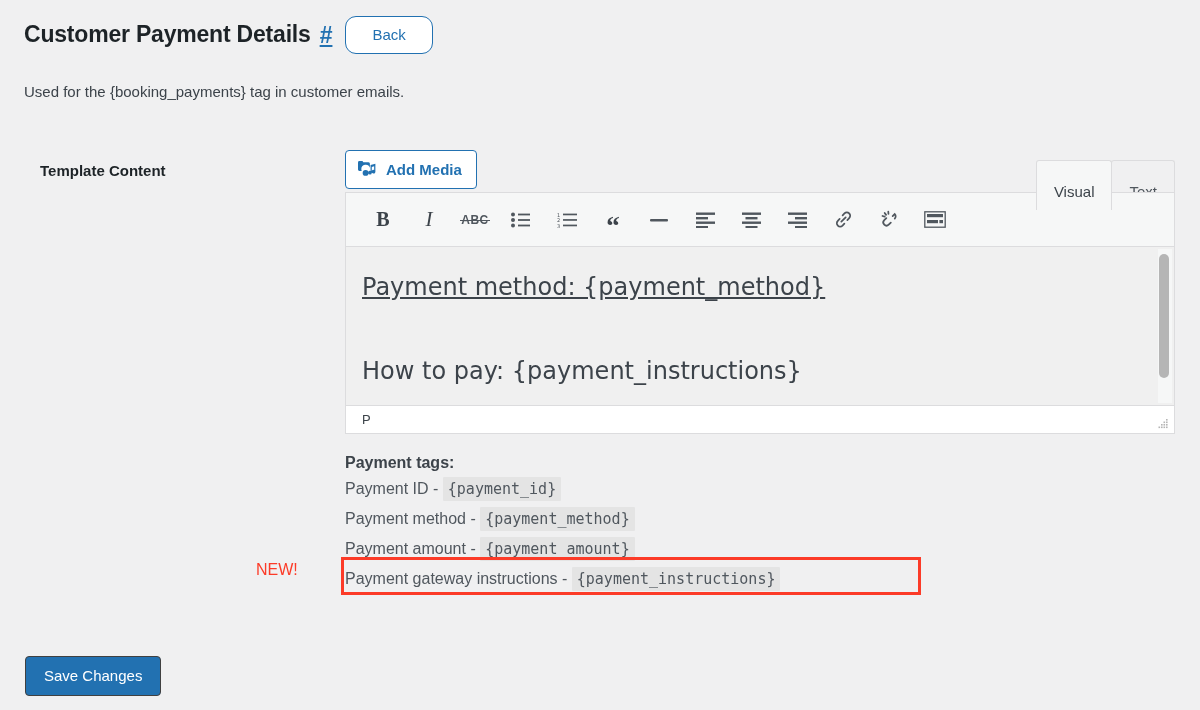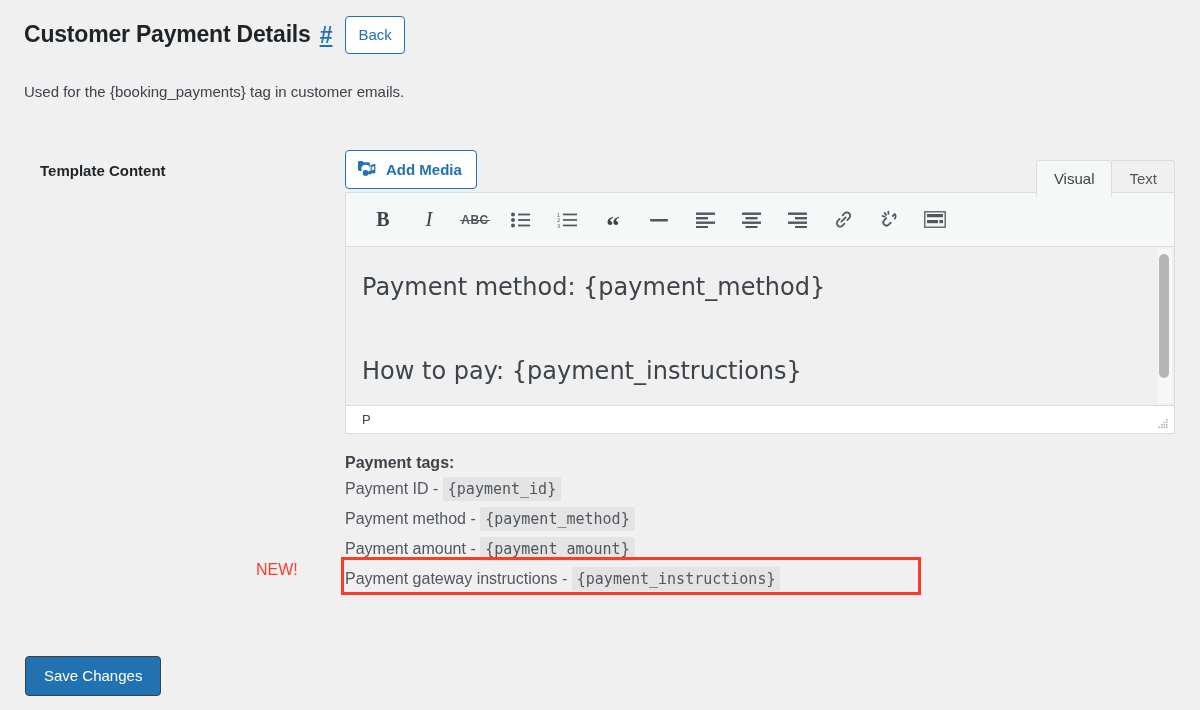--- a/index.html
+++ b/index.html
@@ -26,22 +26,22 @@
     font-size: 23px; font-weight: bold; color: #2271b1;
     text-decoration: underline; margin-left: 9px; cursor: pointer;
   }
   .back-btn {
     margin-left: 13px;
     background: #fff;
     border: 1px solid #2271b1;
     color: #2271b1;
     font-size: 15px;
     line-height: 1;
-    padding: 10px 12px 11px;
-    border-radius: 4px;
+    padding: 10px 26px 11px;
+    border-radius: 11px;
     cursor: pointer;
     font-family: "Liberation Sans", sans-serif;
   }
   .subtitle {
     position: absolute; left: 24px; top: 83px;
     font-size: 15px; color: #3c434a;
   }
 
   
   .field-label {
@@ -73,21 +73,21 @@
   }
   .add-media svg { display: block; }
 
   
   .ed-tabs {
     position: absolute; right: 0; top: 10px;
     display: flex; align-items: flex-end;
   }
   .ed-tab {
     font-size: 15px;
-    padding: 9px 17px 10px;
+    padding: 22px 17px 10px;
     border: 1px solid #dcdcde;
     border-bottom: none;
     background: #f0f0f1;
     color: #50575e;
     cursor: pointer;
     margin-left: -1px;
     border-radius: 3px 3px 0 0;
     position: relative;
   }
   .ed-tab.active {
@@ -130,21 +130,21 @@
     height: 158px;
     position: relative;
     overflow: hidden;
   }
   .ed-line {
     font-family: "DejaVu Sans", sans-serif;
     font-size: 24px;
     color: #3c434a;
     padding-left: 16px;
   }
-  .ed-line.l1 { padding-top: 26px; }
+  .ed-line.l1 { padding-top: 26px; text-decoration: underline; }
   .ed-line.l2 { padding-top: 56px; }
   .ed-scrollbar {
     position: absolute; right: 2px; top: 2px;
     width: 14px; height: 154px;
     background: #f6f7f7;
   }
   .ed-thumb {
     position: absolute; right: 3px; top: 5px;
     width: 10px; height: 124px;
     background: #b5b5b5; border-radius: 6px;

